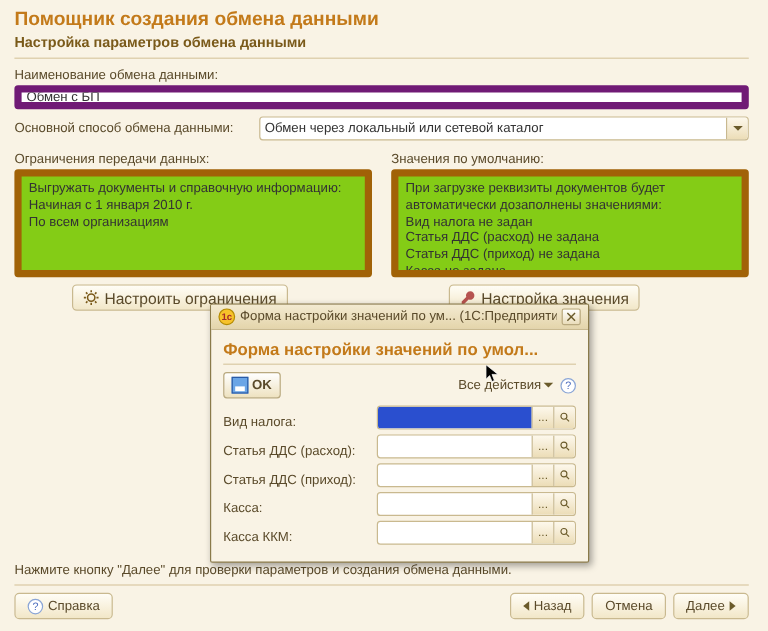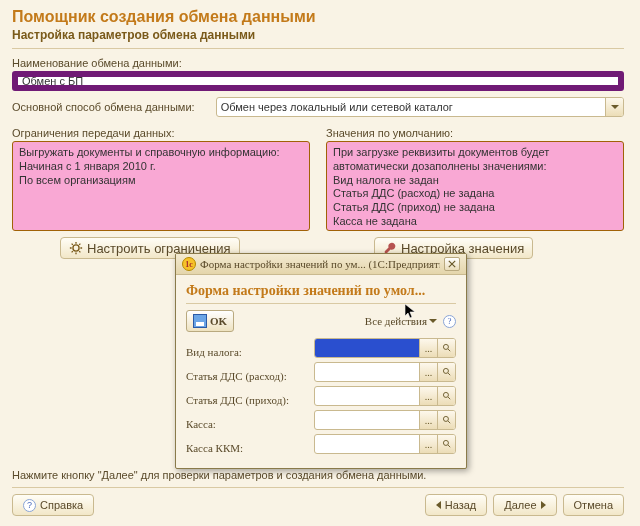--- a/index.html
+++ b/index.html
@@ -83,23 +83,23 @@
   }
   .two-col {
     display: flex;
     gap: 16px;
     margin-top: 8px;
     flex: 1 1 auto;
     min-height: 0;
   }
   .col { flex: 1; display: flex; flex-direction: column; min-width:0; }
   .textarea {
-    border: 1px solid #a16207;
+    border: 6px solid #a16207;
     border-radius: 3px;
-    background: #f9a8d4;
+    background: #84cc16;
     padding: 4px 6px;
     font-family: inherit;
     font-size: 11px;
     color: #333;
     height: 90px;
     overflow: hidden;
     line-height: 1.25;
     white-space: pre-line;
   }
   .tool-btn {
@@ -164,26 +164,25 @@
     display:inline-block;
     width:13px;height:13px;border:1px solid #8aa5d6;border-radius:50%;
     text-align:center;line-height:11px;font-size:9px;color:#4a6bbd;background:#fff;
   }
 
   
   .modal {
     position: absolute;
     left: 175px;
     top: 253px;
-    width: 292px;
+    width: 316px;
     background: #f9f3e5;
     border: 1px solid #8a7a4a;
     box-shadow: 2px 2px 6px rgba(0,0,0,0.35);
     border-radius: 2px;
-    font-family: Liberation Serif, serif;
   }
   .modal-titlebar {
     background: linear-gradient(#f3ead1, #e4d5ab);
     border-bottom: 1px solid #c9b98f;
     padding: 3px 6px;
     display: flex;
     align-items: center;
     gap: 4px;
   }
   .oneC {
@@ -328,25 +327,25 @@
     <button class="nav-btn">
       <span class="q-ico">?</span>
       <span>Справка</span>
     </button>
     <span class="spacer"></span>
     <button class="nav-btn">
       <span class="tri-left"></span>
       <span>Назад</span>
     </button>
     <button class="nav-btn">
+      <span>Отмена</span>
+    </button>
+    <button class="nav-btn">
       <span>Далее</span>
       <span class="tri-right"></span>
-    </button>
-    <button class="nav-btn">
-      <span>Отмена</span>
     </button>
   </div>
 </div>
 
 <div class="modal">
   <div class="modal-titlebar">
     <span class="oneC">1c</span>
     <span class="t-text">Форма настройки значений по ум...   (1С:Предприятие)</span>
     <span class="modal-close">
       <svg viewBox="0 0 10 10" width="8" height="8">

